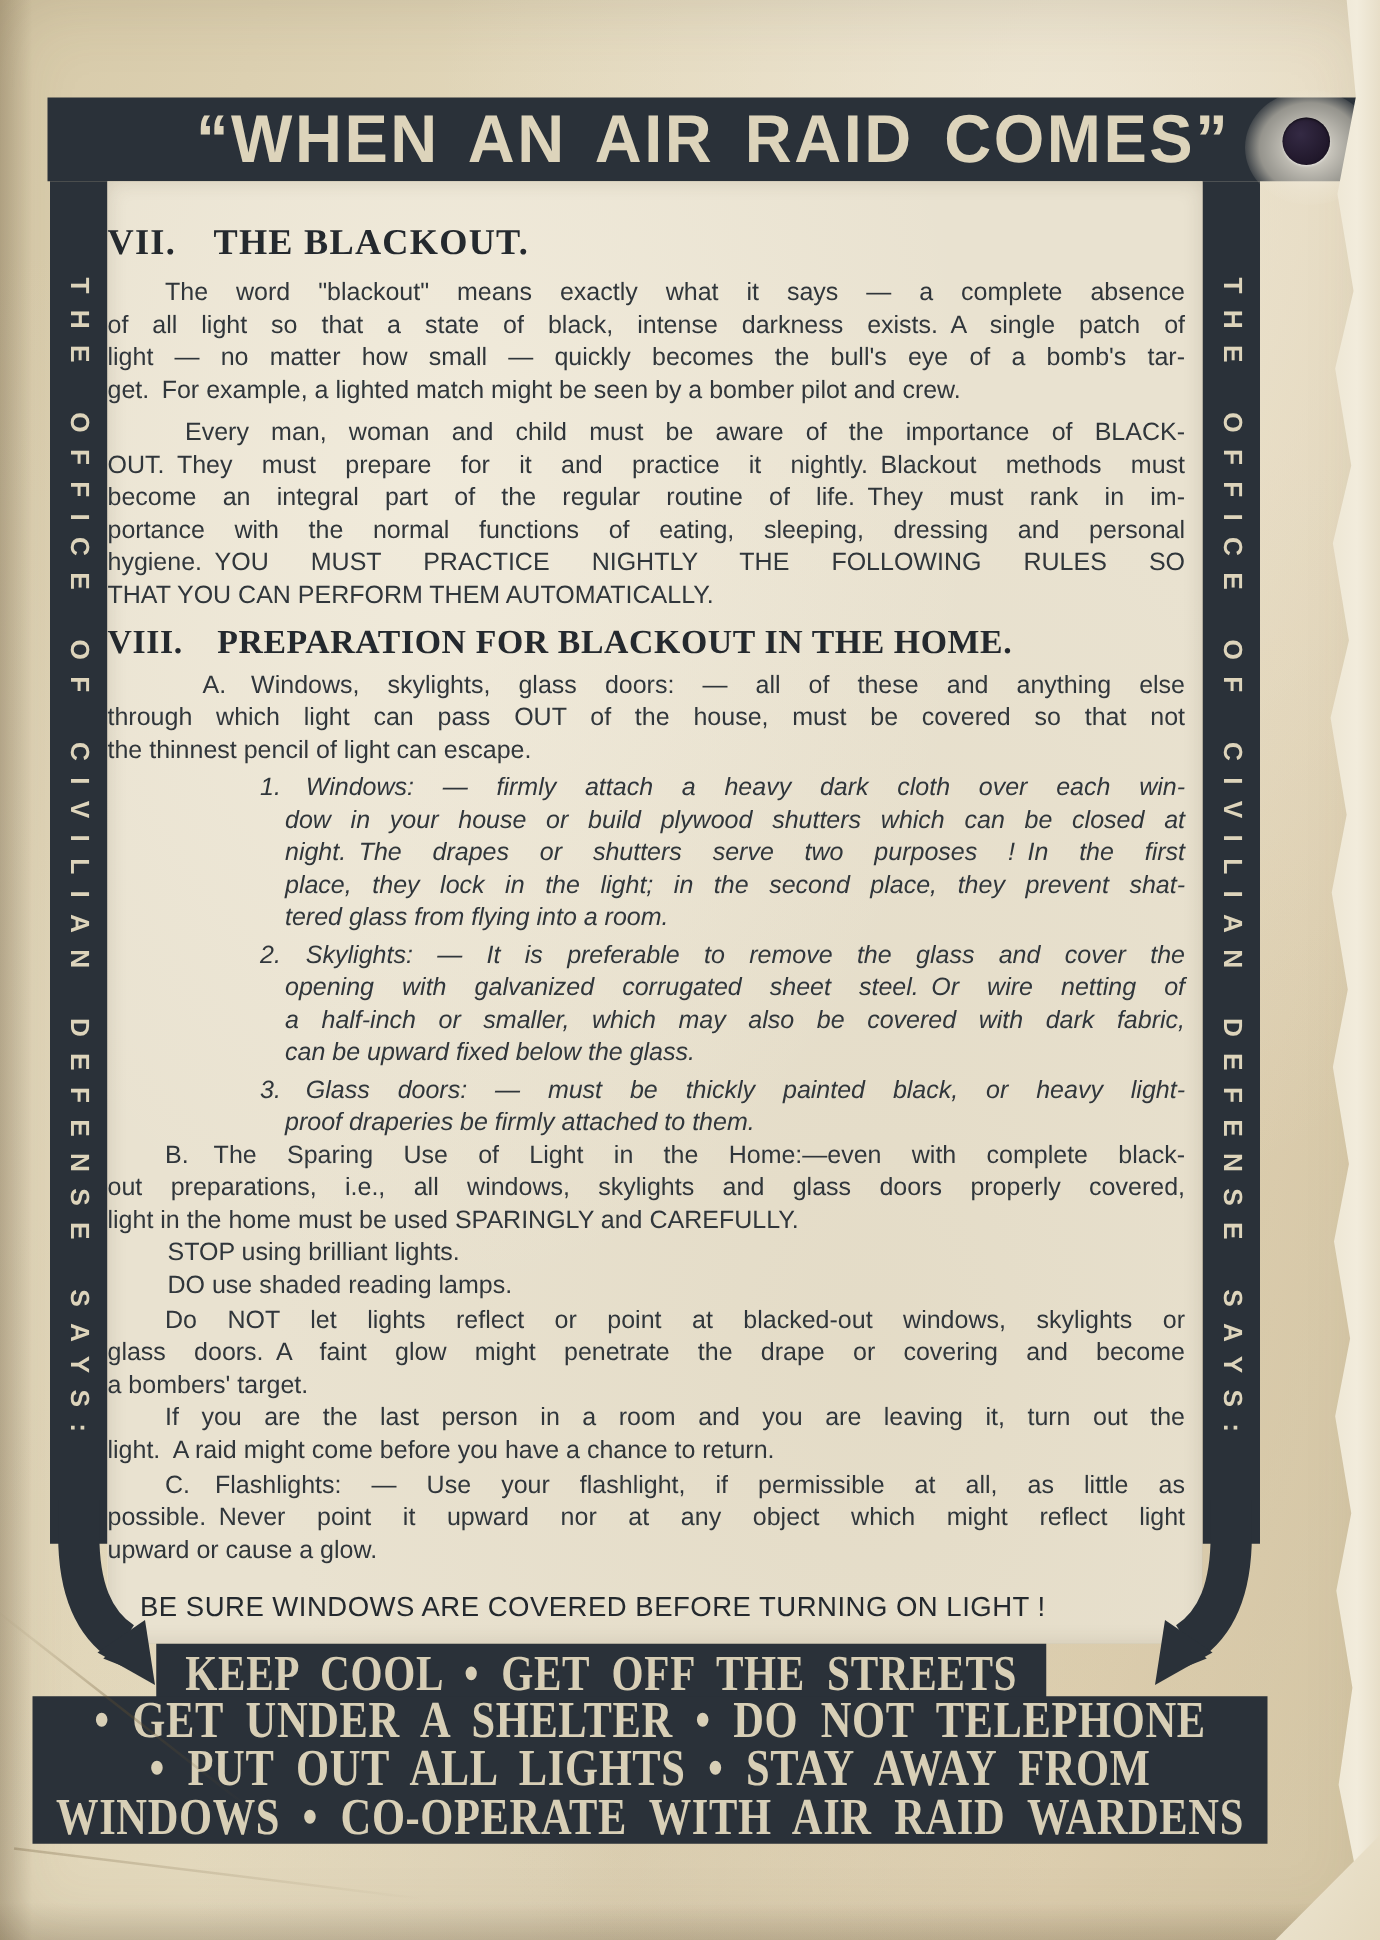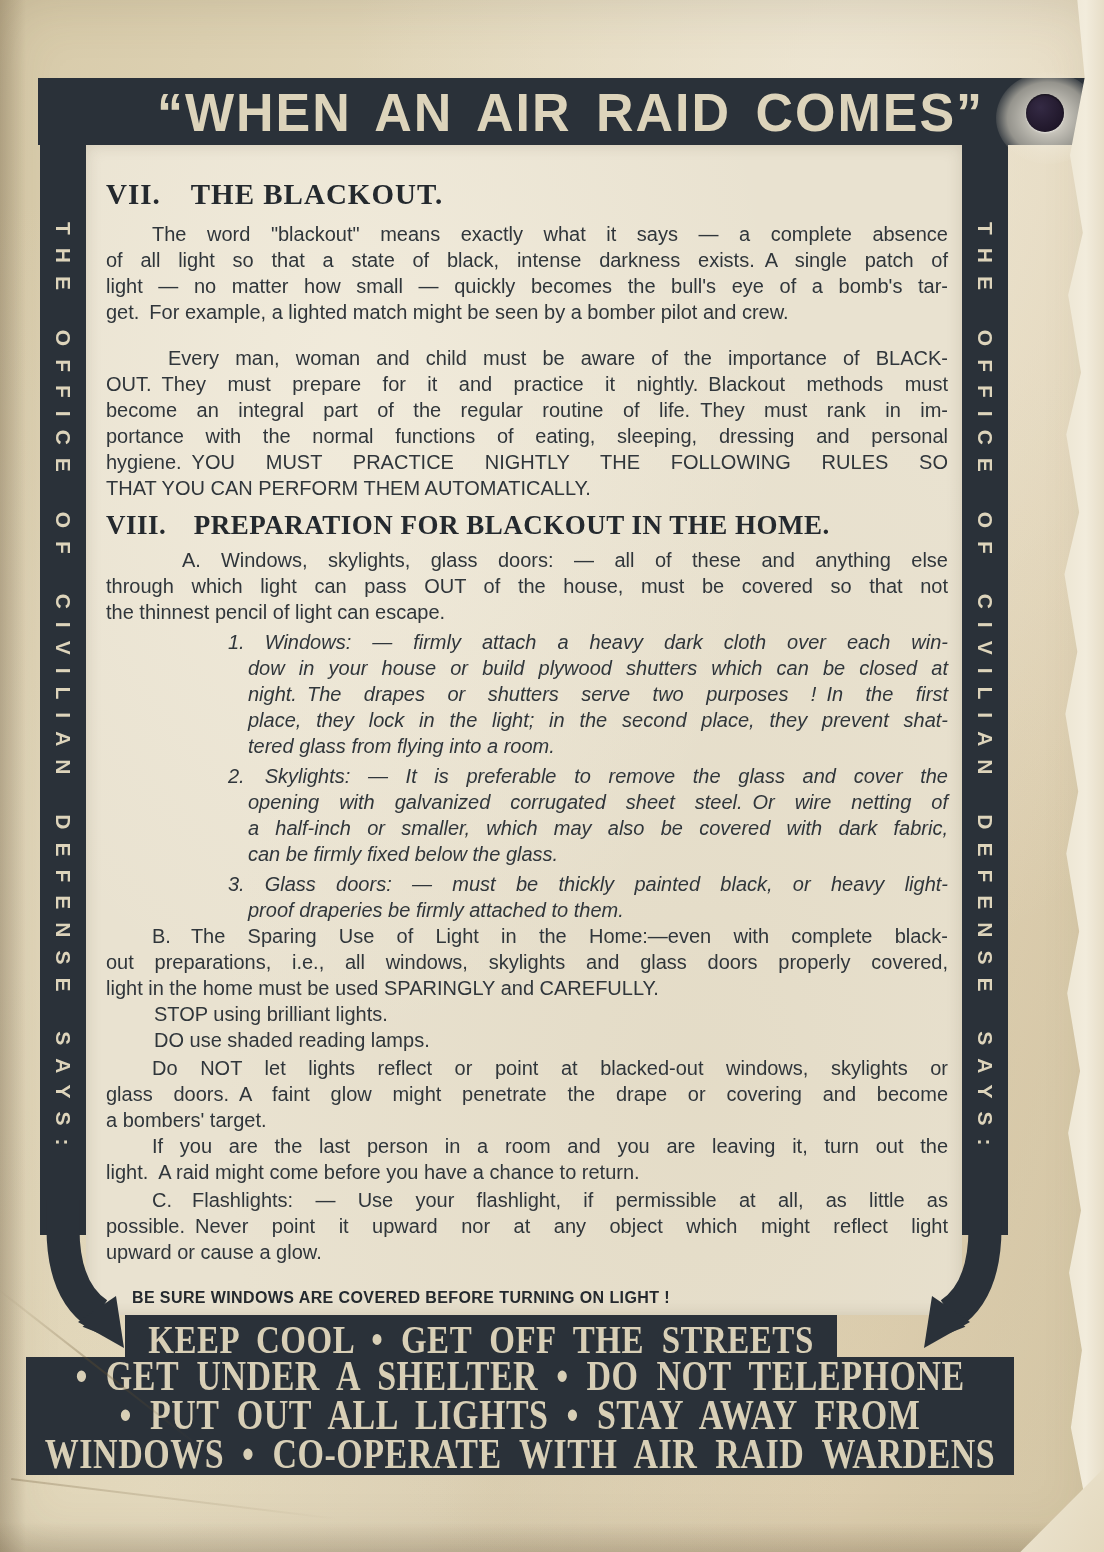--- a/index.html
+++ b/index.html
@@ -55,37 +55,37 @@
   .sidebar.right{left:962px;}
   .side-text{writing-mode:vertical-rl;color:var(--cream);font-weight:bold;font-size:21px;
     letter-spacing:13px;word-spacing:8px;white-space:nowrap;}
   
   .content{position:absolute;left:86px;top:145px;width:876px;height:1170px;
     background:
       radial-gradient(ellipse at 30% 20%,rgba(248,243,230,.5),transparent 50%),
       radial-gradient(ellipse at 70% 80%,rgba(220,210,185,.4),transparent 55%),
       #e9e2d0;
     box-shadow:inset 0 0 16px rgba(70,55,30,.15);
-    box-sizing:border-box;padding:14px 14px 0 20px;color:#30363b;}
+    box-sizing:border-box;padding:14px 14px 0 0;color:#30363b;}
   .content h1{font-family:"Liberation Serif",serif;font-size:29px;line-height:34px;
     margin:18px 0 0 0;font-weight:bold;letter-spacing:1px;color:#24292e;white-space:pre;}
   .content h2{font-family:"Liberation Serif",serif;font-size:27px;line-height:32px;
     margin:8px 0 0 0;font-weight:bold;letter-spacing:.5px;color:#24292e;white-space:pre;}
   .para{font-size:20px;line-height:26px;}
   .para .tl{text-align:justify;text-align-last:justify;}
   .para .tl:last-child{text-align-last:left;}
   .ind45 .tl:first-child{text-indent:46px;}
   .ind60 .tl:first-child{text-indent:62px;}
   .ind75 .tl:first-child{text-indent:76px;}
-  .p1{margin-top:10px;} .p2{margin-top:20px;} .pa{margin-top:6px;}
+  .p1{margin-top:10px;} .p2{margin-top:8px;} .pa{margin-top:6px;}
   .item{margin:4px 0 0 122px;padding-left:20px;font-style:italic;}
   .item .tl:first-child{text-indent:-20px;}
   .mt2{margin-top:2px;}
   .single{font-size:20px;line-height:26px;margin-left:48px;}
-  .besure{font-size:16px;line-height:30px;font-weight:bold;letter-spacing:.4px;
+  .besure{font-size:22px;line-height:30px;font-weight:normal;letter-spacing:.4px;
     margin:18px 0 10px 26px;color:#24292e;}
   
   .arrow{position:absolute;top:1200px;width:170px;height:150px;}
   .arrow.left{left:26px;}
   .arrow.right{left:852px;}
   
   .foot-row1{position:absolute;left:125px;top:1315px;width:712px;height:44px;
     background:var(--navy);display:flex;align-items:flex-end;justify-content:center;}
   .foot-box{position:absolute;left:26px;top:1357px;width:988px;height:118px;
     background:var(--navy);display:flex;flex-direction:column;justify-content:space-evenly;}
@@ -141,21 +141,21 @@
         <div class="tl">1.  Windows: — firmly attach a heavy dark cloth over each win-</div>
         <div class="tl">dow in your house or build plywood shutters which can be closed at</div>
         <div class="tl">night. The drapes or shutters serve two purposes ! In the first</div>
         <div class="tl">place, they lock in the light; in the second place, they prevent shat-</div>
         <div class="tl">tered glass from flying into a room.</div>
       </div>
     <div class="para item">
         <div class="tl">2.  Skylights: — It is preferable to remove the glass and cover the</div>
         <div class="tl">opening with galvanized corrugated sheet steel. Or wire netting of</div>
         <div class="tl">a half-inch or smaller, which may also be covered with dark fabric,</div>
-        <div class="tl">can be firmly fixed below the glass.</div>
+        <div class="tl">can be upward fixed below the glass.</div>
       </div>
     <div class="para item">
         <div class="tl">3.  Glass doors: — must be thickly painted black, or heavy light-</div>
         <div class="tl">proof draperies be firmly attached to them.</div>
       </div>
     <div class="para ind45">
         <div class="tl">B.  The Sparing Use of Light in the Home:—even with complete black-</div>
         <div class="tl">out preparations, i.e., all windows, skylights and glass doors properly covered,</div>
         <div class="tl">light in the home must be used SPARINGLY and CAREFULLY.</div>
       </div>

